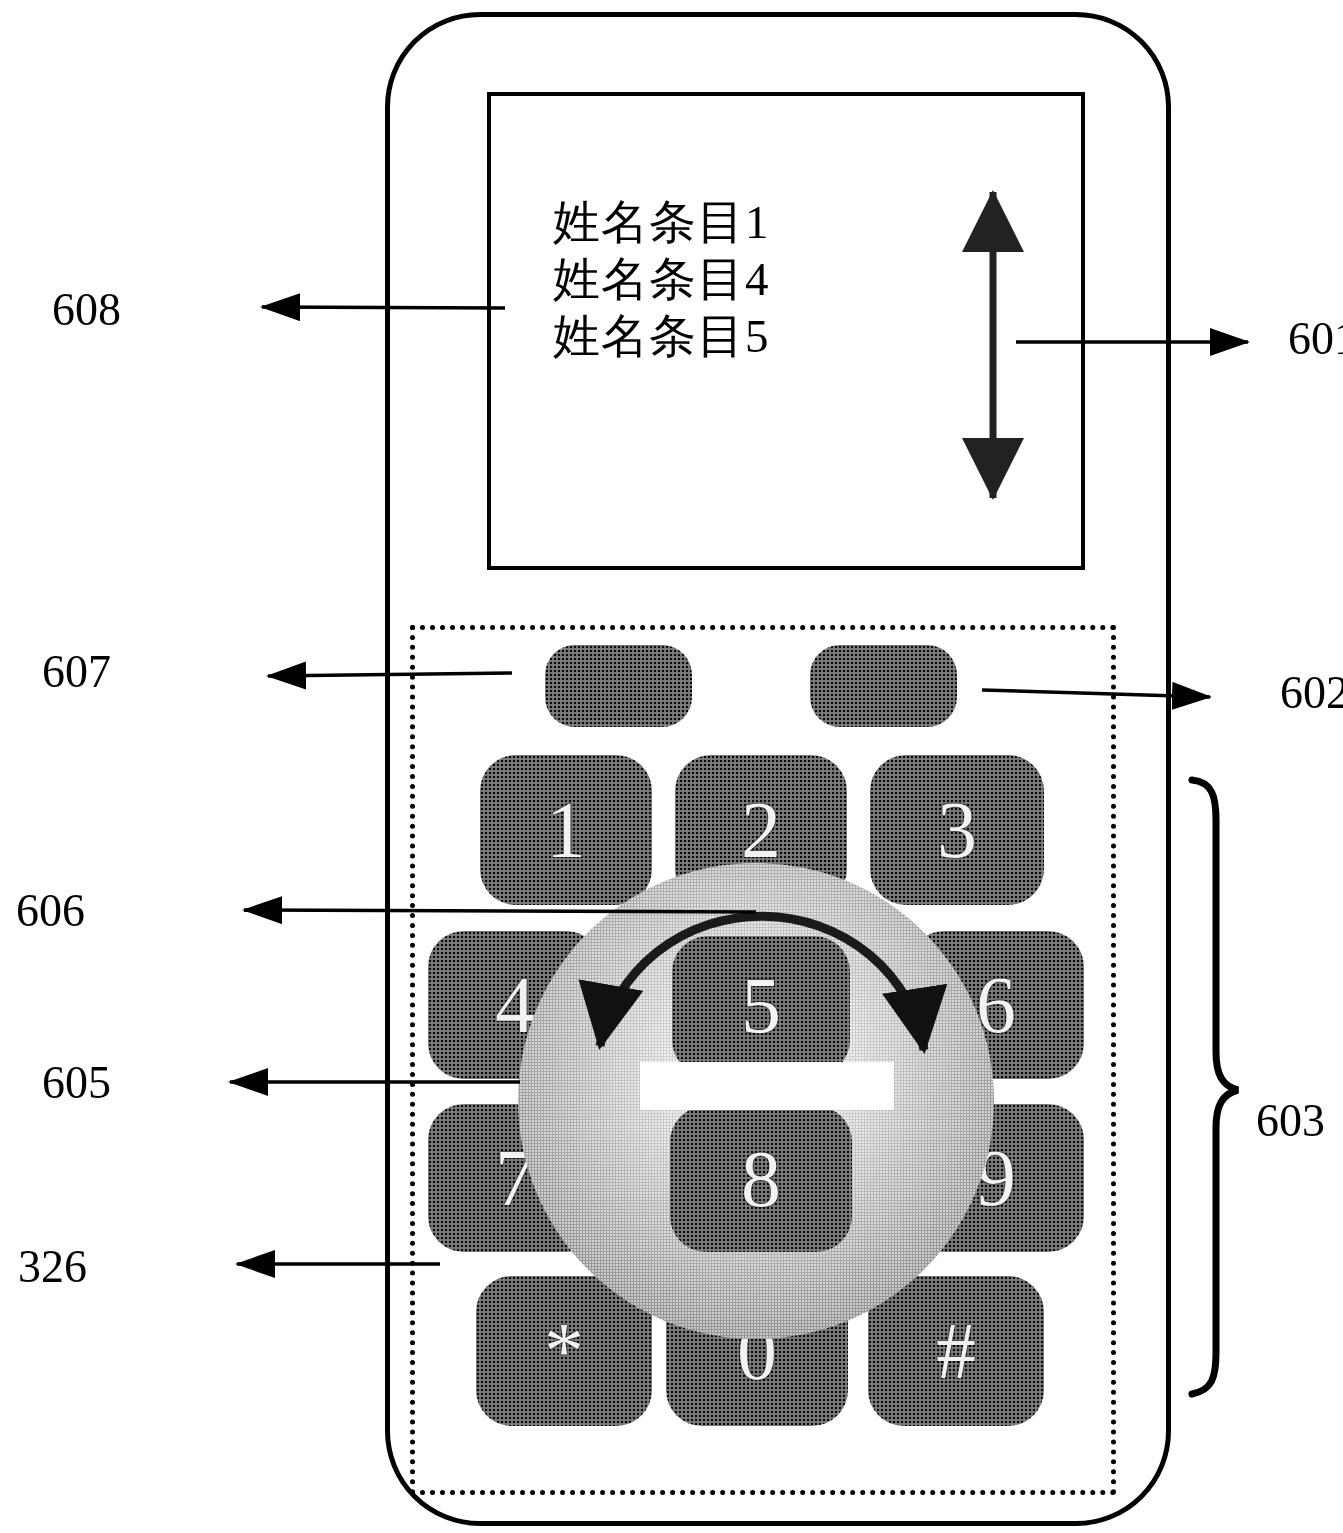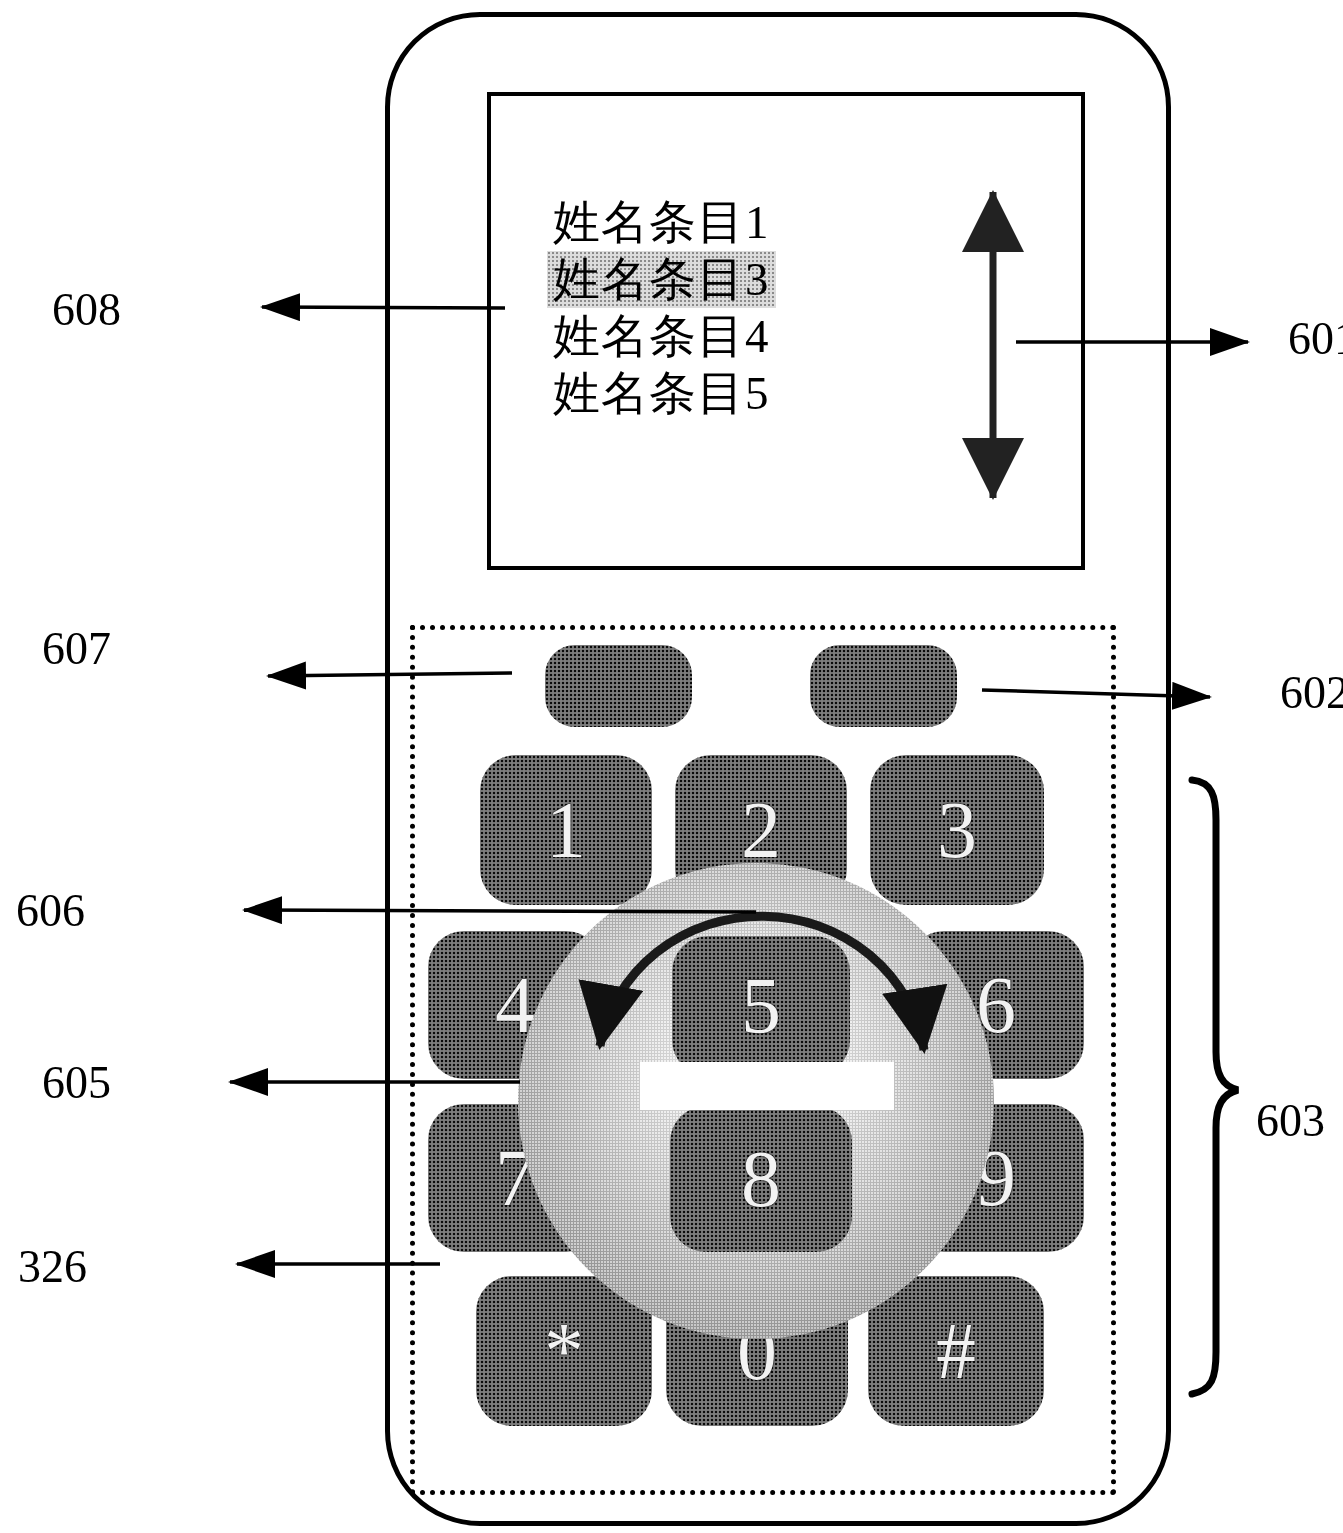--- a/index.html
+++ b/index.html
@@ -75,21 +75,20 @@
 </head>
 <body>
 
 <div class="canvas">
 
   <div class="phone"></div>
 
   <div class="screen">
     <div class="entries">
       <div class="entry"><span>姓名条目1</span></div>
-      <div class="entry highlighted"><span>姓名条目3</span></div>
       <div class="entry"><span>姓名条目4</span></div>
       <div class="entry"><span>姓名条目5</span></div>
     </div>
   </div>
 
   <div class="keypad"></div>
 
   <div class="softkey" style="left:545px;top:645px;width:147px;height:82px;"></div>
   <div class="softkey" style="left:810px;top:645px;width:147px;height:82px;"></div>
 
@@ -133,21 +132,21 @@
       <span>5</span>
     </div>
   <div class="key overwheel" style="left:670px;top:1106px;width:182px;height:146px;">
       <span>8</span>
     </div>
 
   <div class="wheel-bar"></div>
 
   <div class="callout" style="left:52px;top:285px;">608</div>
   <div class="callout" style="left:1288px;top:314px;">601</div>
-  <div class="callout" style="left:42px;top:624px;">607</div>
+  <div class="callout" style="left:42px;top:647px;">607</div>
   <div class="callout" style="left:1280px;top:668px;">602</div>
   <div class="callout" style="left:16px;top:886px;">606</div>
   <div class="callout" style="left:42px;top:1058px;text-align:right;">605</div>
   <div class="callout" style="left:18px;top:1242px;">326</div>
   <div class="callout" style="left:1256px;top:1096px;">603</div>
 
   <svg class="overlay" width="1343" height="1533" viewBox="0 0 1343 1533">
     <defs>
       <marker id="ahS" markerWidth="42" markerHeight="30" refX="38" refY="14" orient="auto-start-reverse" markerUnits="userSpaceOnUse">
         <path d="M0,0 L40,14 L0,28 Z" fill="#000"></path>

